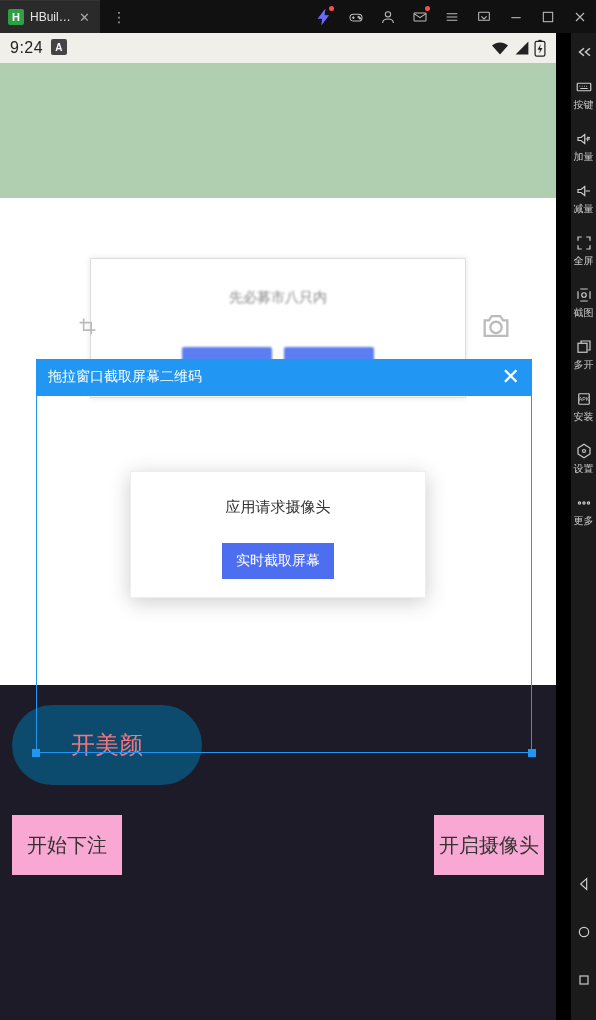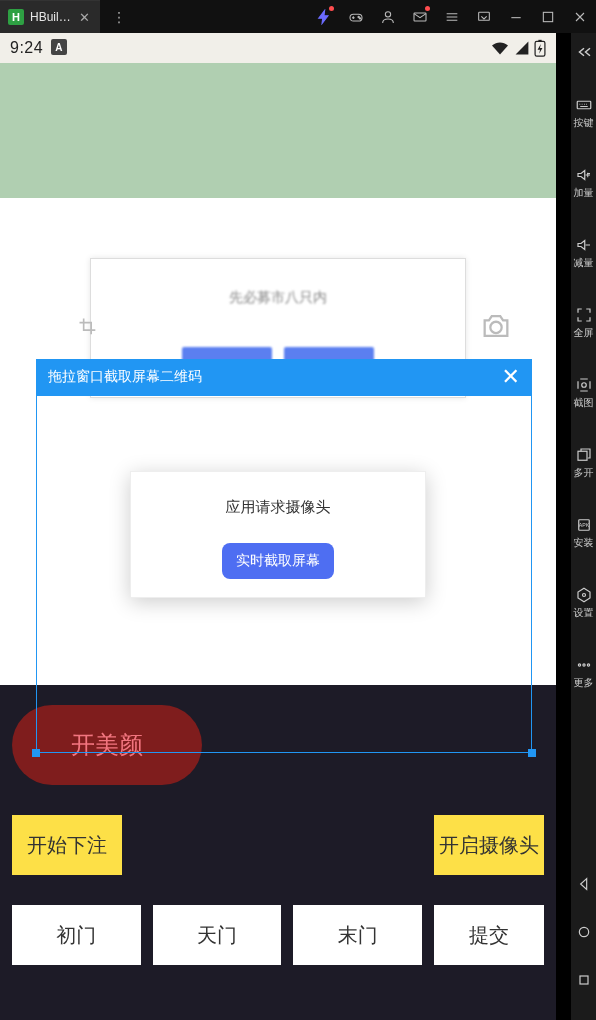--- a/index.html
+++ b/index.html
@@ -13,21 +13,21 @@
 .tab-close { color: #aaa; font-size: 13px; }
 .tb-kebab { padding: 0 12px; color: #aaa; font-size: 14px; }
 .tb-spacer { flex: 1; }
 .tb-actions { display: flex; align-items: center; gap: 0; }
 .tb-ic { width: 32px; height: 33px; display: flex; align-items: center; justify-content: center; color: #bbb; font-size: 14px; position: relative; }
 .tb-ic svg { width: 16px; height: 16px; stroke: #bbb; fill: none; stroke-width: 1.6; }
 .tb-ic.accent svg { fill: #6b6bff; stroke: #6b6bff; }
 .red-dot::after { content: ""; position: absolute; top: 6px; right: 6px; width: 5px; height: 5px; background: #ff4d4f; border-radius: 50%; }
 
 
-.sidepanel { position: absolute; top: 33px; right: 0; bottom: 0; width: 25px; background: #1b1b1b; display: flex; flex-direction: column; align-items: center; color: #ccc; font-size: 10px; padding-top: 12px; gap: 20px; }
+.sidepanel { position: absolute; top: 33px; right: 0; bottom: 0; width: 25px; background: #1b1b1b; display: flex; flex-direction: column; align-items: center; color: #ccc; font-size: 10px; padding-top: 12px; gap: 2px; }
 .sidepanel .chevrons { margin-bottom: 6px; }
 .sp-item { display: flex; flex-direction: column; align-items: center; gap: 4px; height: 50px; justify-content: center; }
 .sp-item svg { width: 18px; height: 18px; stroke: #ccc; fill: none; stroke-width: 1.6; }
 .sp-label { font-size: 10px; color: #ccc; line-height: 1; }
 .sp-nav { margin-top: auto; display: flex; flex-direction: column; align-items: center; gap: 30px; padding-bottom: 30px; }
 .sp-nav svg { width: 16px; height: 16px; stroke: #ccc; fill: none; stroke-width: 1.8; }
 
 
 .device { position: absolute; top: 33px; left: 0; right: 40px; bottom: 0; background: #fff; }
 
@@ -43,33 +43,33 @@
 .green-strip { position: absolute; top: 0; left: 0; right: 0; height: 135px; background: #b0cfb1; }
 .bg-card { position: absolute; top: 195px; left: 90px; right: 90px; height: 140px; background: #fff; border: 1px solid #ddd; box-shadow: 0 0 6px rgba(0,0,0,.1); display: flex; flex-direction: column; align-items: center; justify-content: flex-start; padding-top:30px; }
 .bg-card-title { color:#888; font-size:14px; filter: blur(1px); }
 .bg-card-icon { position:absolute; right:-48px; top:50%; transform:translateY(-50%); color:#bbb; }
 .bg-card-cut { position:absolute; left:-14px; top:50%; transform:translateY(-50%); color:#bbb;}
 .bg-card-btns { display:flex; gap:12px; margin-top:40px; filter:blur(1px);}
 .bg-card-btns div{ width:90px;height:32px;background:#5b7ff0;border-radius:2px;}
 .app-bottom { height: 335px; background: #1d1b27; padding: 20px 12px 12px 12px; display:flex; flex-direction:column; gap:30px;}
 .row-pills { display:flex; gap:12px; }
 .pill { flex:0 0 auto; height: 80px; border-radius: 40px; display:flex; align-items:center; justify-content:center; font-size:24px; }
-.pill.white { background:#7f1d1d; color:#f2757f; width: 190px; }
+.pill.white { background:#0c4a6e; color:#f2757f; width: 190px; }
 .pill.red { background:#f2757f; color:#fff; width: 260px; flex:1; }
 .row-bet { display:flex; justify-content:space-between; }
-.bet-btn { background:#fde047; color:#333; font-size:20px; display:flex; align-items:center; justify-content:center; height:60px; width:110px; }
+.bet-btn { background:#f9a8d4; color:#333; font-size:20px; display:flex; align-items:center; justify-content:center; height:60px; width:110px; }
 .row-gates { display:flex; gap:12px; }
 .gate-btn { background:#fff; color:#333; font-size:20px; display:flex; align-items:center; justify-content:center; height:60px; flex:1; }
 .gate-btn:last-child{ flex:0 0 110px;}
 
 
 .center-dialog { position: absolute; top: 438px; left: 130px; width: 296px; background:#fff; border:1px solid #eee; box-shadow: 0 4px 20px rgba(0,0,0,.2); padding: 26px 14px 18px 14px; display:flex; flex-direction:column; align-items:center; gap:26px; z-index:30; }
 .center-dialog .msg { font-size:15px; color:#333; }
 .center-dialog .btns { display:flex; gap:24px; }
-.center-dialog .btns button { background:#4e6ef2; color:#fff; border:none; font-size:14px; padding:9px 14px; border-radius:8px; }
+.center-dialog .btns button { background:#4e6ef2; color:#fff; border:none; font-size:14px; padding:9px 14px; border-radius:0; }
 
 
 .drag-overlay { position:absolute; top:326px; left:36px; width:496px; height:394px; z-index:20; }
 .drag-overlay .header { height:36px; background:#2196f3; color:#fff; display:flex; align-items:center; padding:16px 12px; font-size:14px; }
 .drag-overlay .header .x { margin-left:auto; font-size:22px; line-height:1; }
 .drag-overlay .body { position:absolute; top:36px; bottom:0; left:0; right:0; border:1px solid #2196f3; pointer-events:none; }
 .drag-overlay .handle { position:absolute; width:8px; height:8px; background:#2196f3; }
 .drag-overlay .handle.bl{ left:-4px; bottom:-4px; }
 .drag-overlay .handle.br{ right:-4px; bottom:-4px; }
 </style>
@@ -274,34 +274,20 @@
         </div>
       </div>
       <div class="row-bet">
         <div class="bet-btn">
           <span>开始下注</span>
         </div>
         <div class="bet-btn">
           <span>开启摄像头</span>
         </div>
       </div>
-      <div class="row-gates">
-        <div class="gate-btn">
-            <span>初门</span>
-          </div>
-        <div class="gate-btn">
-            <span>天门</span>
-          </div>
-        <div class="gate-btn">
-            <span>末门</span>
-          </div>
-        <div class="gate-btn">
-            <span>提交</span>
-          </div>
-      </div>
     </div>
   </div>
 
   <div class="drag-overlay">
     <div class="header">
       <span>拖拉窗口截取屏幕二维码</span>
       <span class="x">✕</span>
     </div>
     <div class="body"></div>
     <div class="handle bl"></div>

